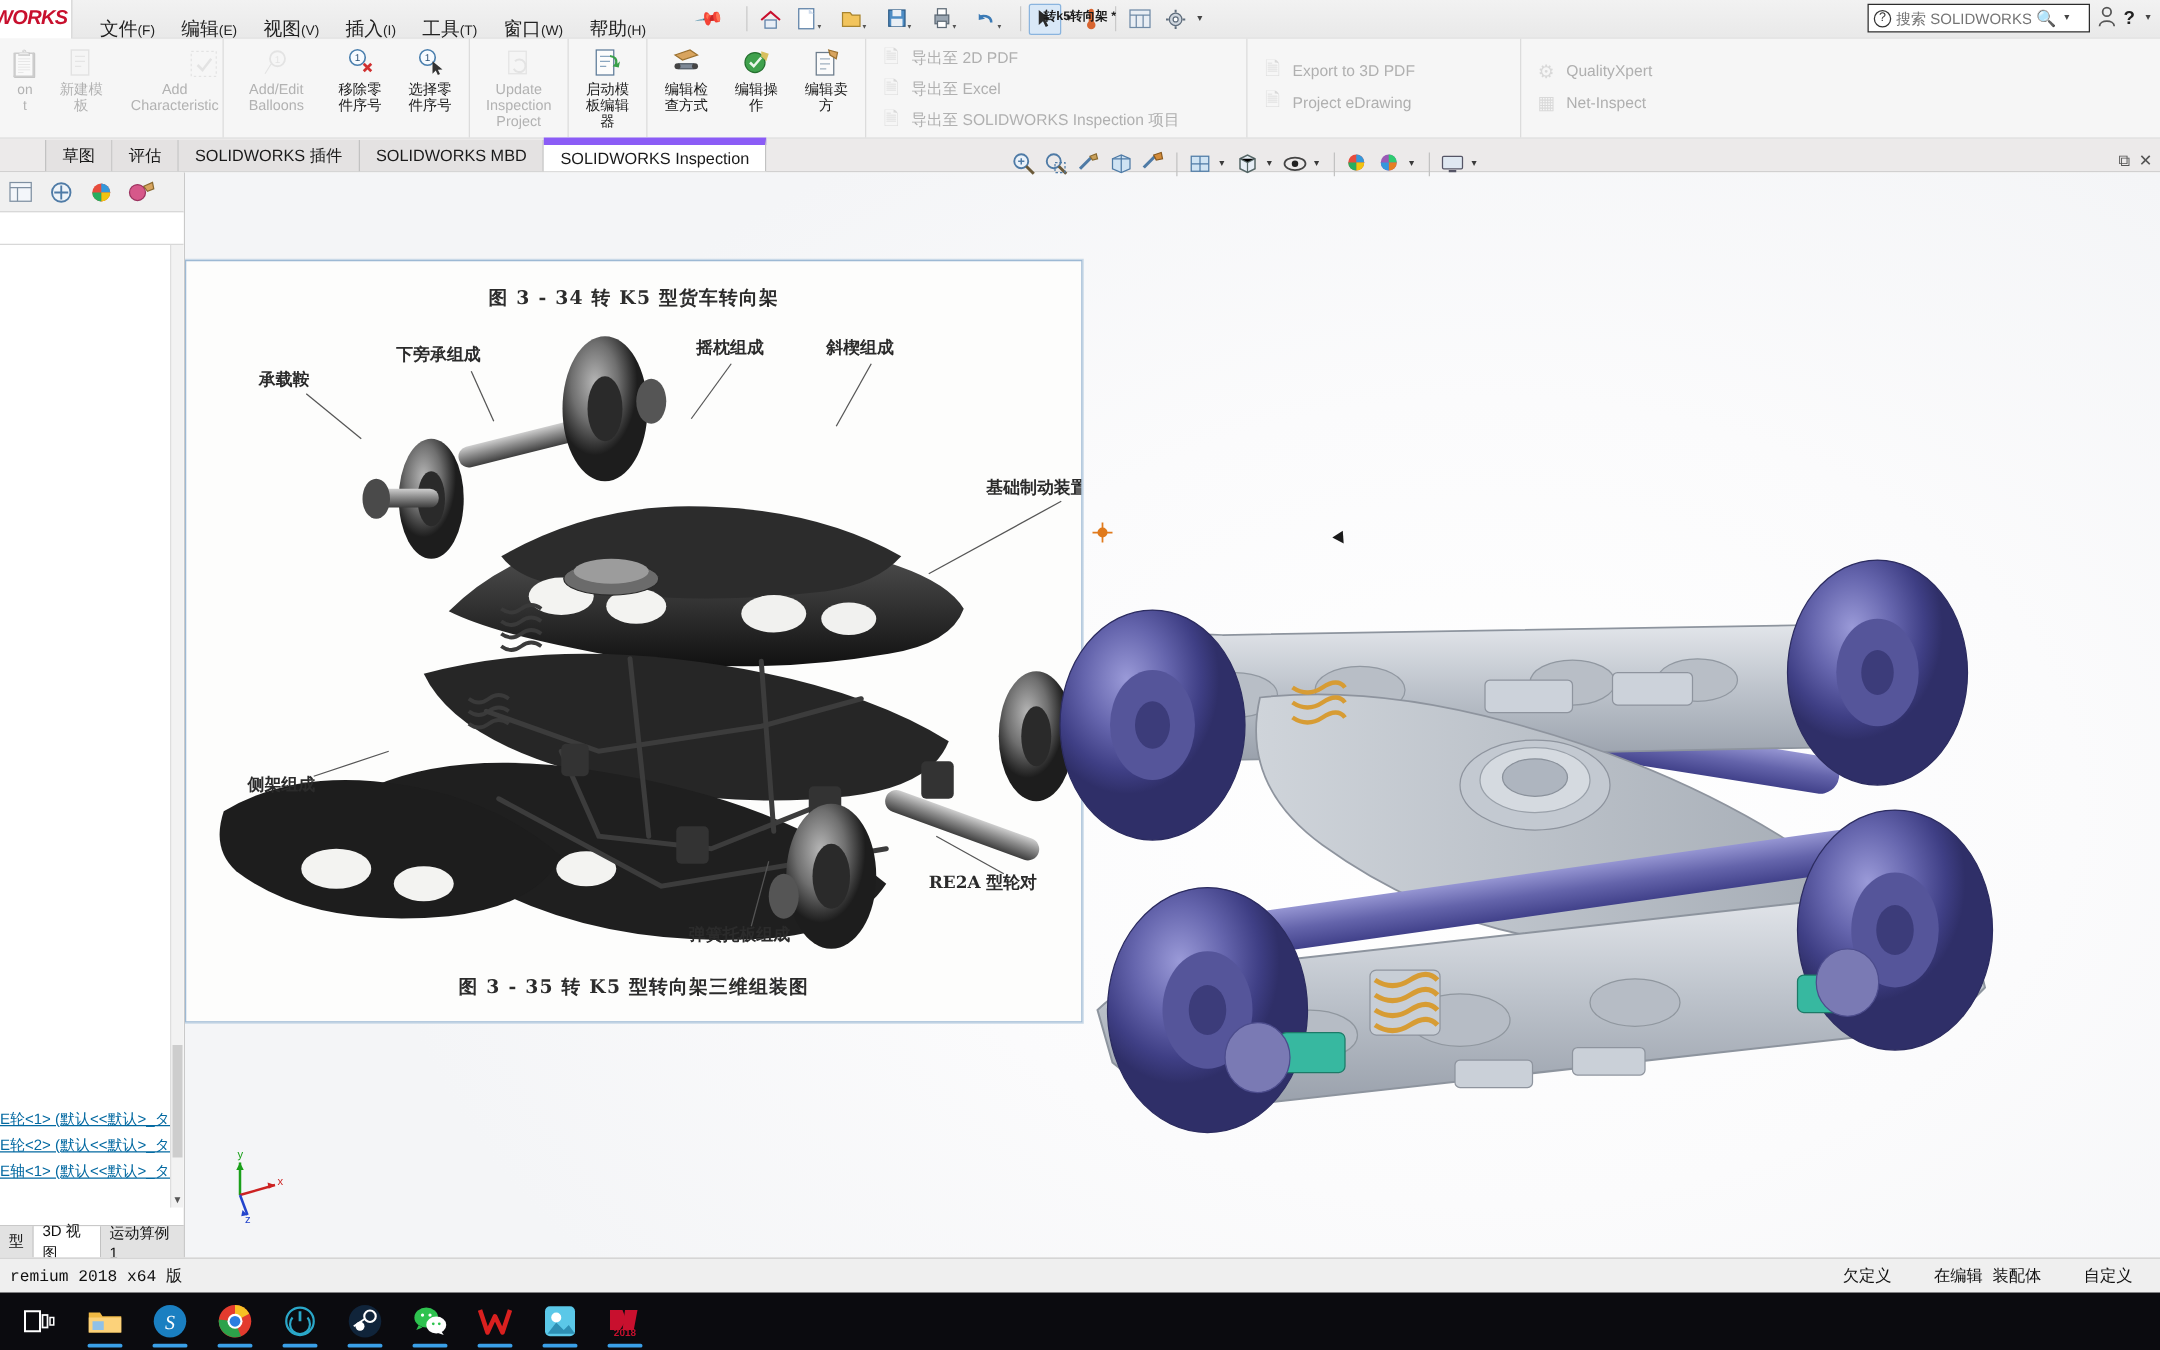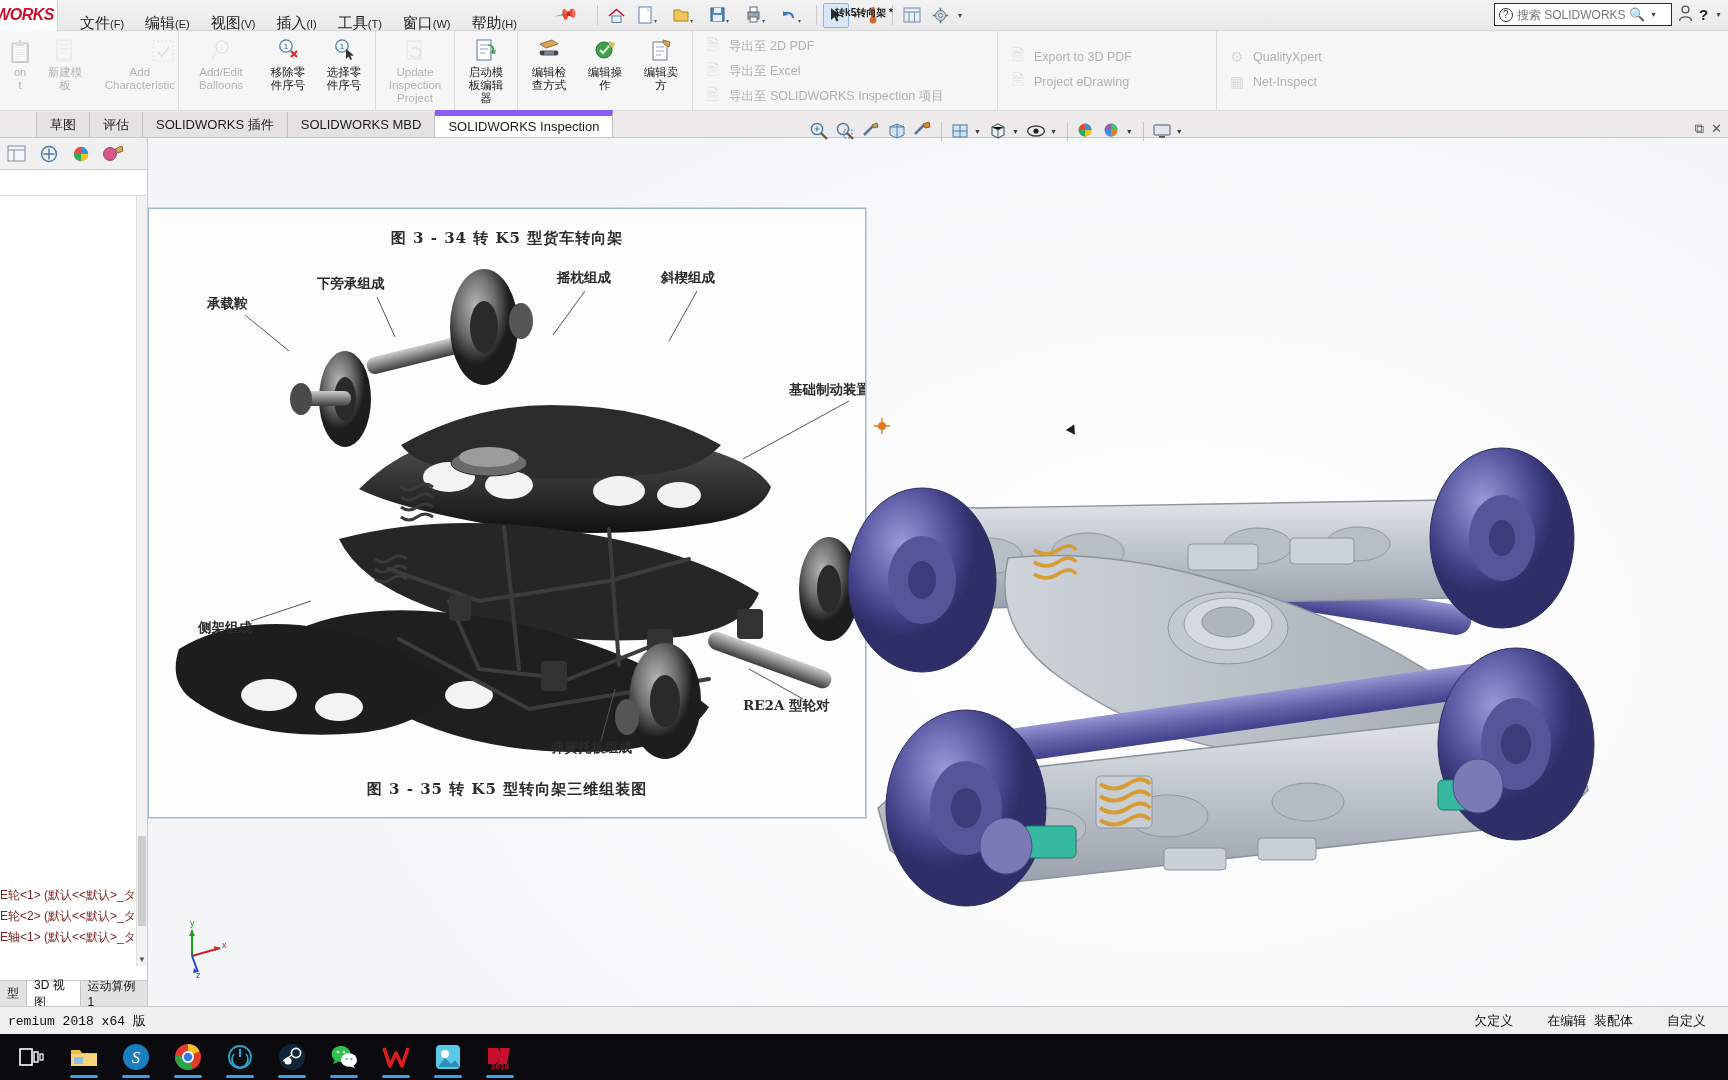--- a/index.html
+++ b/index.html
@@ -119,22 +119,22 @@
   }
   .lp-tools {
     height: 32px; background: #f0f0f0; border-bottom: 1px solid #cfcfcf;
     display: flex; align-items: center; gap: 2px; padding-left: 2px;
   }
   .lp-tools .tb { width: 30px; height: 26px; display:flex; align-items:center; justify-content:center; font-size: 17px; }
   .lp-subbar { height: 26px; border-bottom: 1px solid #d8d8d8; background: #fff; }
   .tree-area { position: absolute; top: 58px; left: 0; right: 0; bottom: 40px; background: #fff; }
   .tree-list { position: absolute; bottom: 18px; left: 0; right: 10px; }
   .tree-row {
-    font-size: 12px; color: #7f1d1d; white-space: nowrap; height: 21px;
-    display: flex; align-items: center; padding-left: 0px; overflow: hidden;
+    font-size: 12px; color: #0369a1; white-space: nowrap; height: 21px;
+    display: flex; align-items: center; padding-left: 0px; overflow: hidden; text-decoration: underline;
   }
   .tree-scroll {
     position: absolute; right: 0; top: 0; bottom: 0; width: 11px;
     background: #f2f2f2; border-left: 1px solid #dedede;
   }
   .tree-scroll .thumb { position: absolute; left: 1px; right: 1px; bottom: 40px; height: 90px; background: #cdcdcd; }
   .tree-scroll .arw { position: absolute; left: 0; right: 0; text-align: center; font-size: 8px; color: #555; }
   .tree-scroll .arw.dn { bottom: 2px; }
 
   .lp-tabs {

